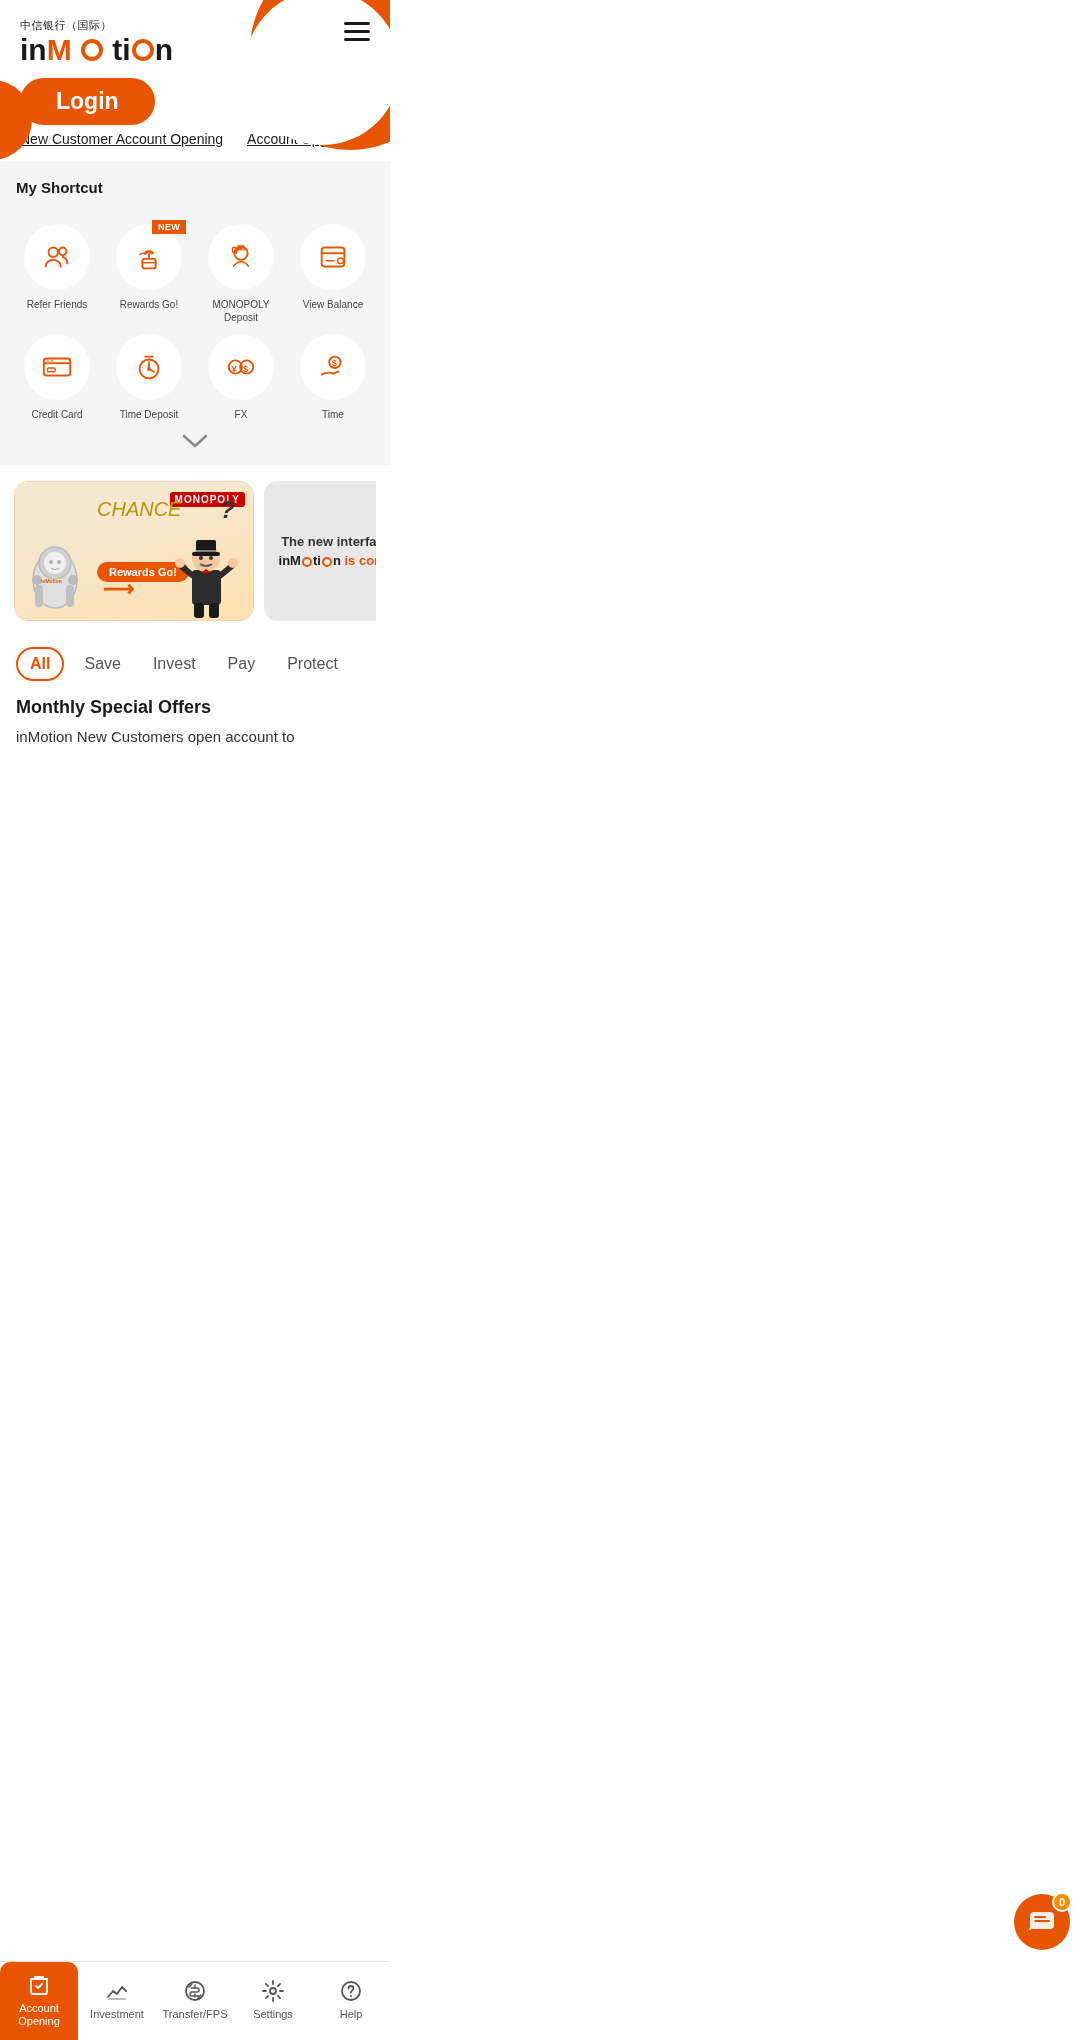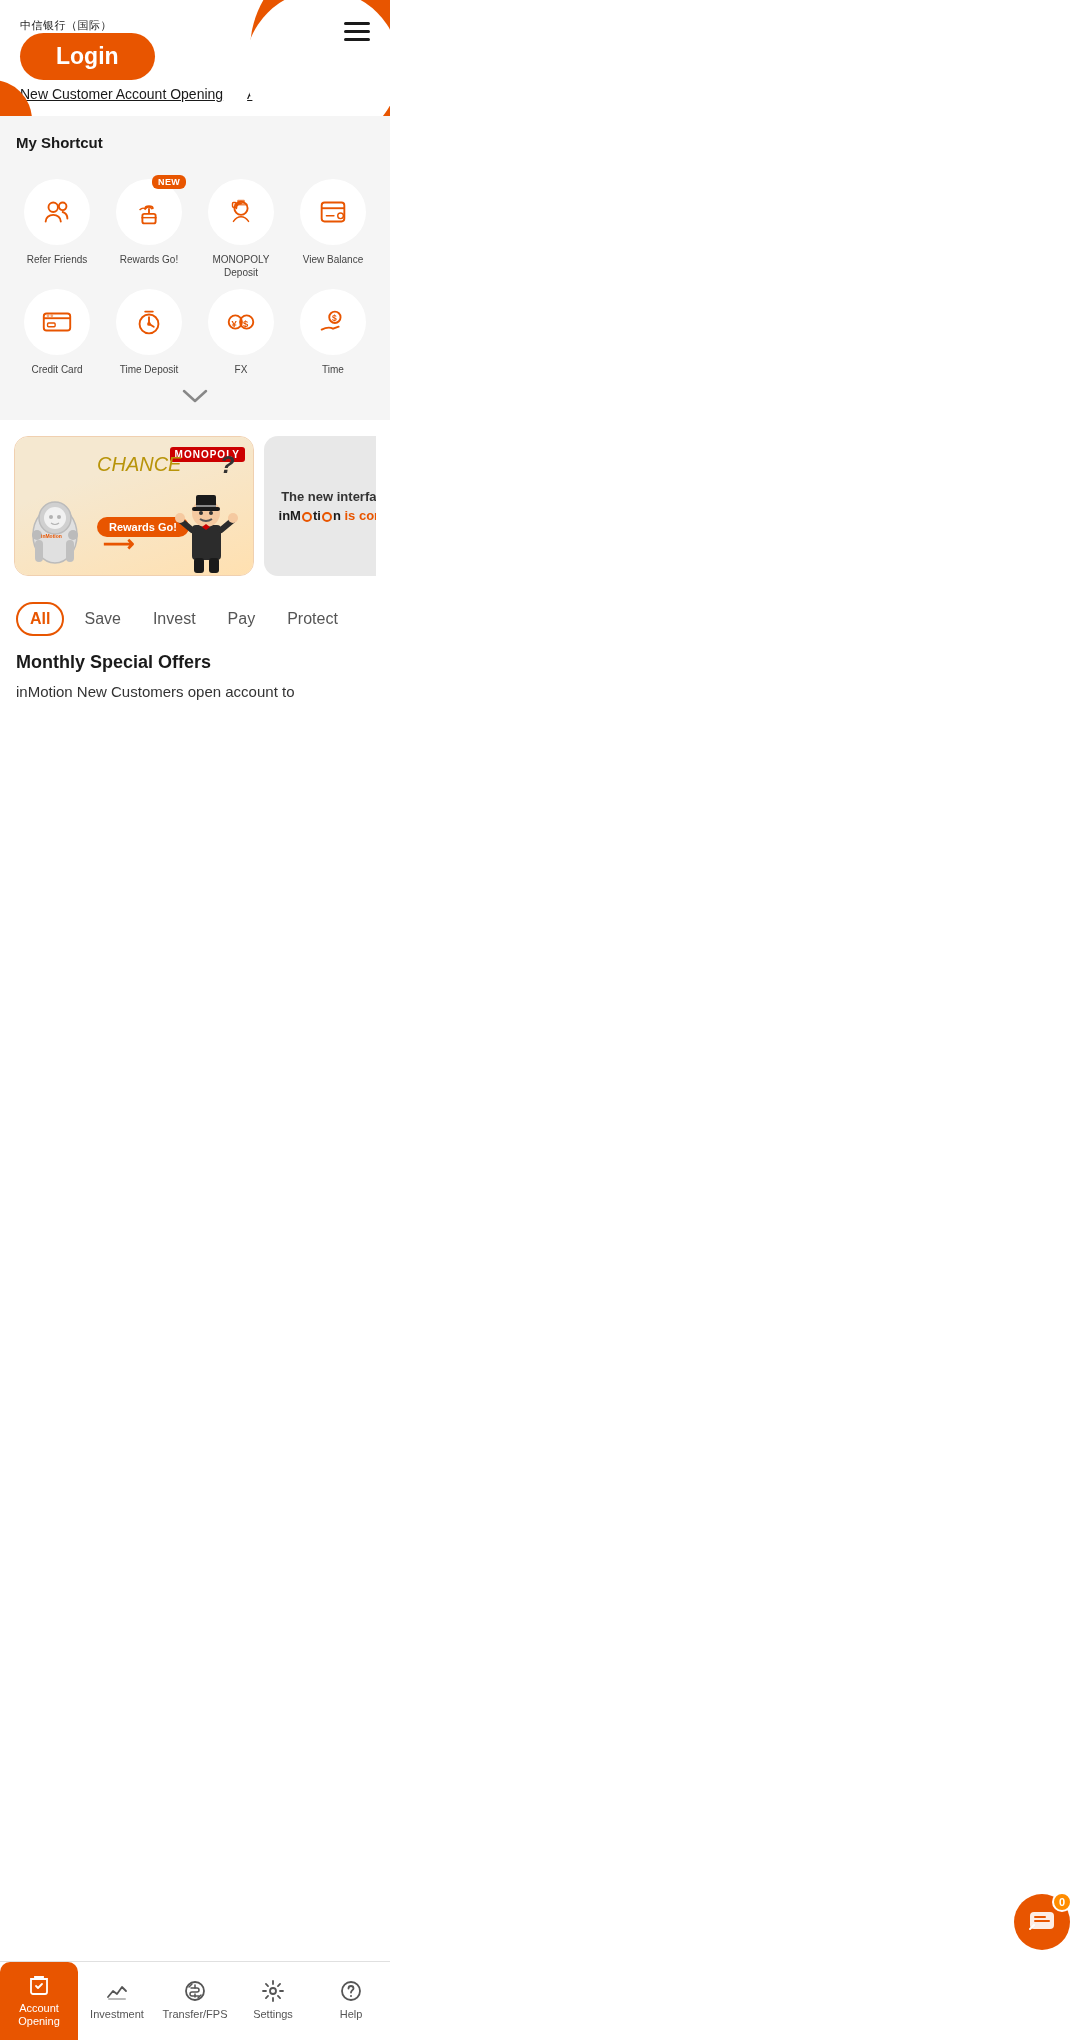--- a/index.html
+++ b/index.html
@@ -166,21 +166,21 @@
     }
     .new-badge {
       position: absolute;
       top: -4px;
       right: -4px;
       background: #e85500;
       color: #fff;
       font-size: 9px;
       font-weight: 700;
       padding: 2px 6px;
-      border-radius: 6px;
+      border-radius: 0;
       letter-spacing: 0.3px;
     }
     .shortcuts-expand {
       display: flex;
       justify-content: center;
       padding: 12px 0 6px;
       cursor: pointer;
     }
 
     
@@ -412,20 +412,25 @@
   <div class="header-menu-icon">
     <span></span>
       <span></span>
       <span></span>
   </div>
 
   
   <div class="header-brand-cn">中信银行（国际）</div>
 
   
+  <div class="header-logo">
+    in<span class="logo-dot">M</span>
+    <span class="logo-circle-o"></span>
+    ti<span class="logo-circle-o"></span>n
+  </div>
 
   
   <button class="login-btn">Login</button>
 
   
   <div class="header-links">
     <span class="header-link">New Customer Account Opening</span>
     <span class="header-link">Account Upgrade</span>
   </div>
 </div>

